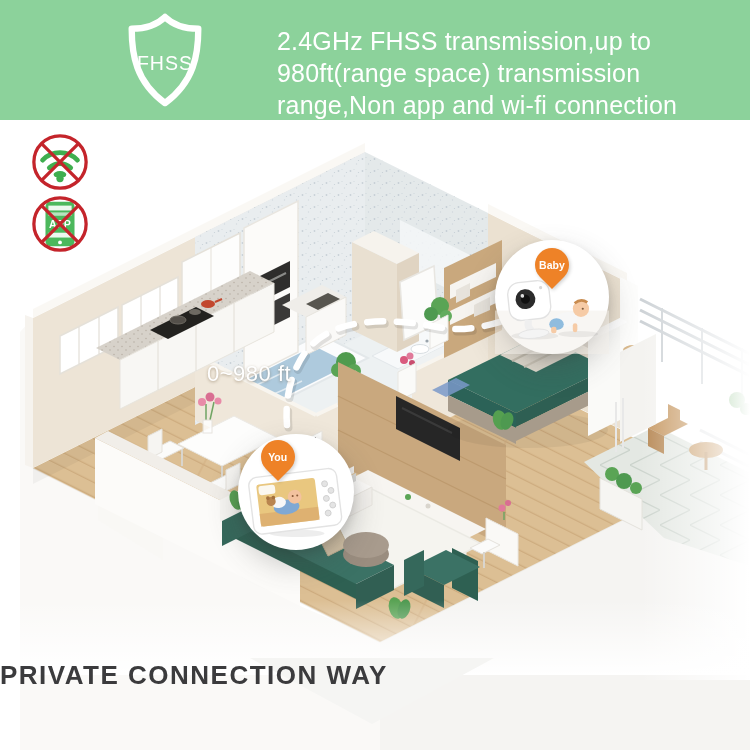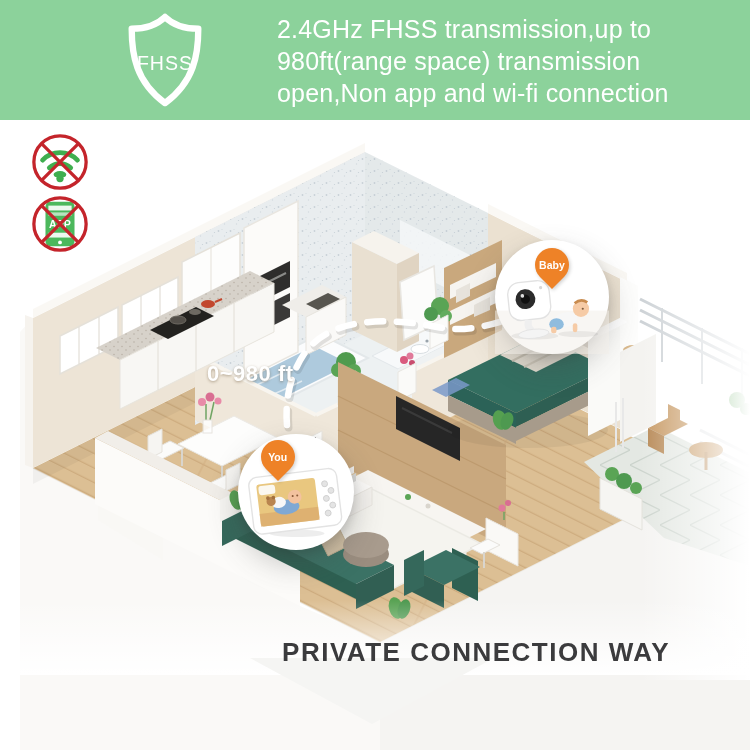--- a/index.html
+++ b/index.html
@@ -1,46 +1,46 @@
 <!DOCTYPE html>
 <html><head>
 <meta charset="utf-8">
 <style>
   html,body{margin:0;padding:0;background:#ffffff;}
   #stage{position:relative;width:750px;height:750px;background:#ffffff;overflow:hidden;
          font-family:"Liberation Sans",sans-serif;}
   
   #banner{position:absolute;left:0;top:0;width:750px;height:120px;background:#8CD29B;}
   #shield{position:absolute;left:118px;top:10px;}
-  #banner-text{position:absolute;left:277px;top:13px;color:#ffffff;font-size:25px;
+  #banner-text{position:absolute;left:277px;top:25px;color:#ffffff;font-size:25px;
                line-height:32px;font-weight:500;letter-spacing:.2px;white-space:nowrap;}
   
   .badge{position:absolute;left:30px;}
   #badge-nowifi{top:132px;}
   #badge-noapp{top:194px;}
   
   #plan{position:absolute;left:0;top:0;}
   
-  #distance{position:absolute;left:207px;top:361px;color:#ffffff;font-size:22px;font-weight:bold;
+  #distance{position:absolute;left:207px;top:361px;color:#ffffff;font-size:22px;font-weight:normal;
             letter-spacing:.5px;text-shadow:0 1px 3px rgba(96,72,40,.45);white-space:nowrap;}
   
   .bubble{position:absolute;background:#ffffff;border-radius:50%;
           box-shadow:0 14px 30px rgba(70,70,70,.30),0 4px 10px rgba(0,0,0,.12);}
   #bubble-baby{left:495px;top:240px;width:114px;height:114px;}
   #bubble-you{left:238px;top:434px;width:116px;height:116px;}
   .pin{position:absolute;width:34px;height:34px;background:#EE8227;
        border-radius:50% 50% 50% 0;transform:rotate(-45deg);
        display:flex;align-items:center;justify-content:center;
        box-shadow:0 2px 4px rgba(0,0,0,.18);}
   .pin span{transform:rotate(45deg);color:#ffffff;font-weight:bold;font-size:10.5px;}
   #bubble-baby .pin{left:40px;top:8px;}
   #bubble-you .pin{left:23px;top:6px;}
   .bubble svg{position:absolute;left:0;top:0;}
   
-  #footer{position:absolute;left:0;top:637px;width:670px;text-align:right;
+  #footer{position:absolute;left:0;top:660px;width:670px;text-align:left;
           color:#3B3B3D;font-size:26px;font-weight:bold;letter-spacing:1.5px;white-space:nowrap;}
 </style>
 </head>
 <body>
 
 <div id="stage">
 
   <svg id="plan" width="750" height="750" viewBox="0 0 750 750">
     <defs>
       <pattern id="wood" patternUnits="userSpaceOnUse" width="260" height="13" patternTransform="rotate(26.6)">
@@ -361,21 +361,21 @@
   </svg>
 
   <div id="banner">
     <svg id="shield" width="94" height="100" viewBox="0 0 96 100">
       <path d="M48 6 C56 14 68 18 82 18 C82 44 78 72 48 94 C18 72 14 44 14 18 C28 18 40 14 48 6 Z" fill="none" stroke="#FFFFFF" stroke-width="6.5" stroke-linejoin="round"></path>
       <text x="48" y="60" text-anchor="middle" font-size="20" font-weight="500" letter-spacing="1" fill="#FFFFFF" font-family="Liberation Sans, sans-serif">FHSS</text>
     </svg>
     <div id="banner-text">
       <div>2.4GHz FHSS transmission,up to</div>
       <div>980ft(range space) transmission</div>
-      <div>open,Non app and wi-fi connection</div>
+      <div>range,Non app and wi-fi connection</div>
     </div>
   </div>
 
   <svg class="badge" id="badge-nowifi" width="60" height="60" viewBox="0 0 62 62">
     <g stroke="#3FAE4F" stroke-width="5" fill="none" stroke-linecap="round">
       <path d="M13,29 a25,25 0 0 1 36,0"></path>
       <path d="M20,37 a16,16 0 0 1 22,0"></path>
       <path d="M27,44 a8,8 0 0 1 8,0"></path>
     </g>
     <circle cx="31" cy="48" r="3.8" fill="#3FAE4F"></circle>

